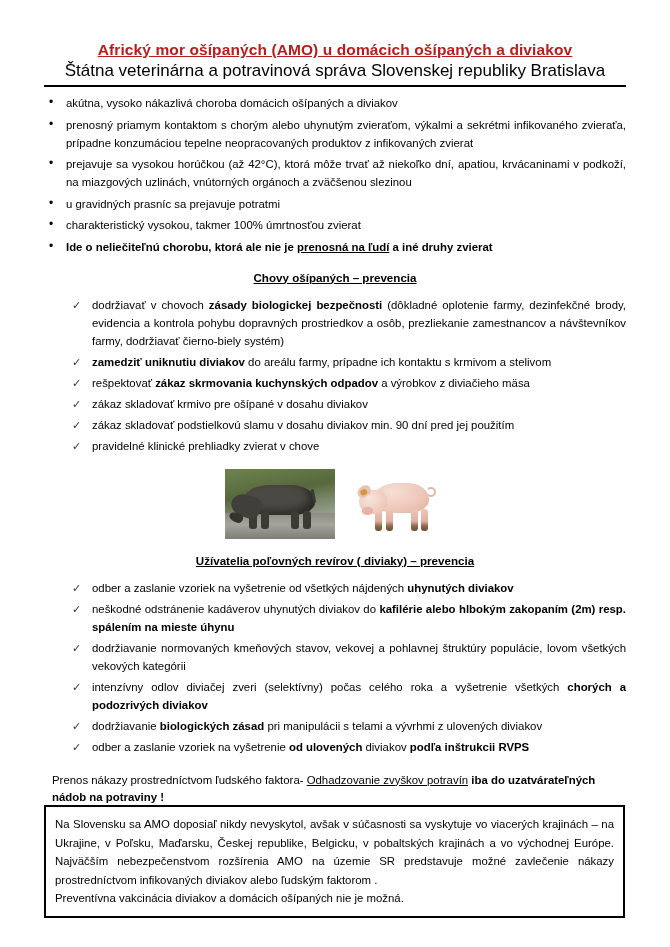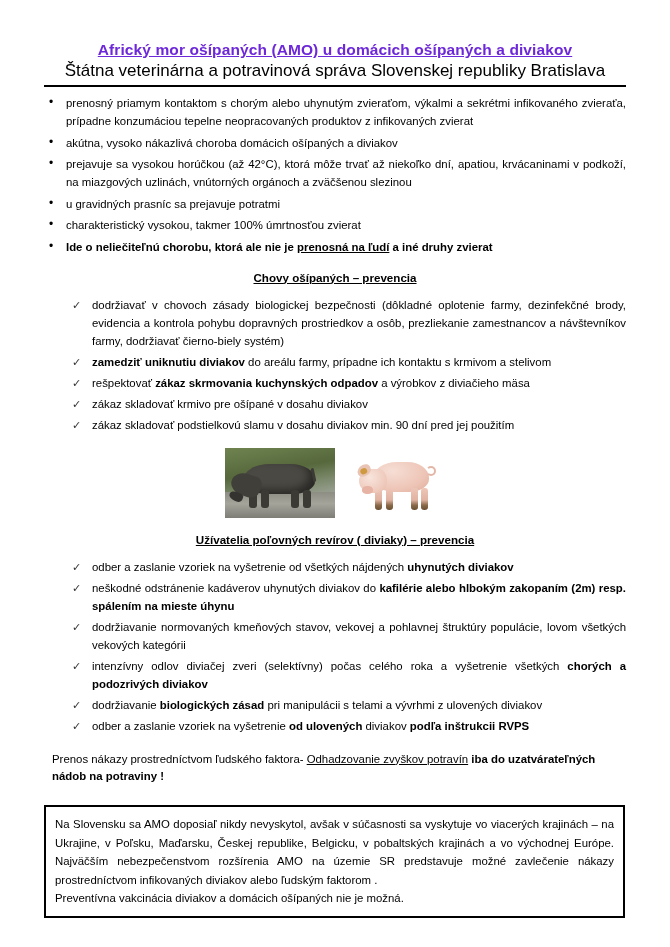--- a/index.html
+++ b/index.html
@@ -25,21 +25,21 @@
   }
   .content {
     position: absolute;
     left: 44px;
     top: 40px;
     width: 582px;
   }
 
   
   .doc-title {
-    color: #6d28d9;
+    color: #b91c1c;
     font-weight: bold;
     font-size: 15.5px;
     text-align: center;
     text-decoration: underline;
     letter-spacing: 0.1px;
     line-height: 20px;
     margin: 0 0 3px 0;
   }
   .doc-subtitle {
     color: #000000;
@@ -281,35 +281,36 @@
 <body>
 
 <div class="page">
   <div class="content">
 
     <div class="doc-title">Africký mor ošípaných (AMO) u domácich ošípaných a diviakov</div>
     <div class="doc-subtitle">Štátna veterinárna a potravinová správa Slovenskej republiky Bratislava</div>
     <div class="divider"></div>
 
     <ul class="dotlist" id="intro-list">
+        <li><span>akútna, vysoko nákazlivá choroba domácich ošípaných a diviakov</span></li>
         <li><span>prenosný priamym kontaktom s chorým alebo uhynutým zvieraťom, výkalmi a sekrétmi infikovaného zvieraťa, prípadne konzumáciou tepelne neopracovaných produktov z infikovaných zvierat</span></li>
-        <li><span>akútna, vysoko nákazlivá choroba domácich ošípaných a diviakov</span></li>
         <li><span>prejavuje sa vysokou horúčkou (až 42°C), ktorá môže trvať až niekoľko dní, apatiou, krvácaninami v podkoží, na miazgových uzlinách, vnútorných orgánoch a zväčšenou slezinou</span></li>
         <li><span>u gravidných prasníc sa prejavuje potratmi</span></li>
         <li><span>charakteristický vysokou, takmer 100% úmrtnosťou zvierat</span></li>
         <li><span style="font-weight: bold;">Ide o neliečiteľnú chorobu, ktorá ale nie je </span><span style="font-weight: bold; text-decoration: underline;">prenosná na ľudí</span><span style="font-weight: bold;"> a iné druhy zvierat</span></li>
       </ul>
 
     <div class="section-heading">Chovy ošípaných – prevencia</div>
     <ul class="checklist" id="farms-list">
-        <li><span>dodržiavať v chovoch </span><span style="font-weight: normal;">zásady biologickej bezpečnosti</span><span> (dôkladné oplotenie farmy, dezinfekčné brody, evidencia a kontrola pohybu dopravných prostriedkov a osôb, prezliekanie zamestnancov a návštevníkov farmy, dodržiavať čierno-biely systém)</span></li>
+        <li><span>dodržiavať v chovoch </span><span style="font-weight: bold;">zásady biologickej bezpečnosti</span><span> (dôkladné oplotenie farmy, dezinfekčné brody, evidencia a kontrola pohybu dopravných prostriedkov a osôb, prezliekanie zamestnancov a návštevníkov farmy, dodržiavať čierno-biely systém)</span></li>
         <li><span style="font-weight: bold;">zamedziť uniknutiu diviakov</span><span> do areálu farmy, prípadne ich kontaktu s krmivom a stelivom</span></li>
         <li><span>rešpektovať </span><span style="font-weight: bold;">zákaz skrmovania kuchynských odpadov</span><span> a výrobkov z diviačieho  mäsa</span></li>
         <li><span>zákaz skladovať krmivo pre ošípané v dosahu diviakov</span></li>
         <li><span>zákaz skladovať podstielkovú slamu v dosahu diviakov min. 90 dní pred jej použitím</span></li>
+        <li><span>pravidelné klinické prehliadky zvierat v chove</span></li>
       </ul>
 
     <div class="img-row">
       <div class="boar-photo">
         <div class="ground"></div>
         <div class="body"></div>
         <div class="leg l1"></div>
         <div class="leg l2"></div>
         <div class="leg l3"></div>
         <div class="leg l4"></div>

